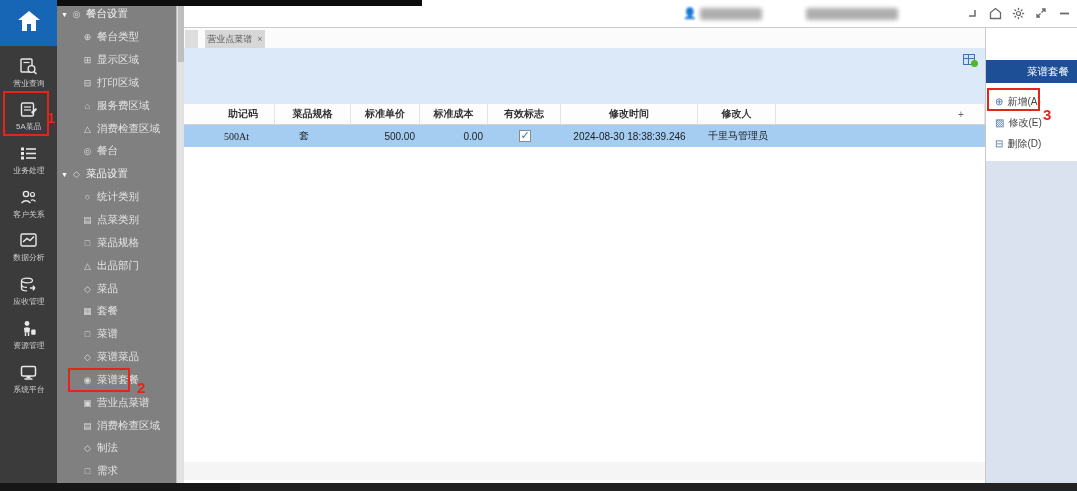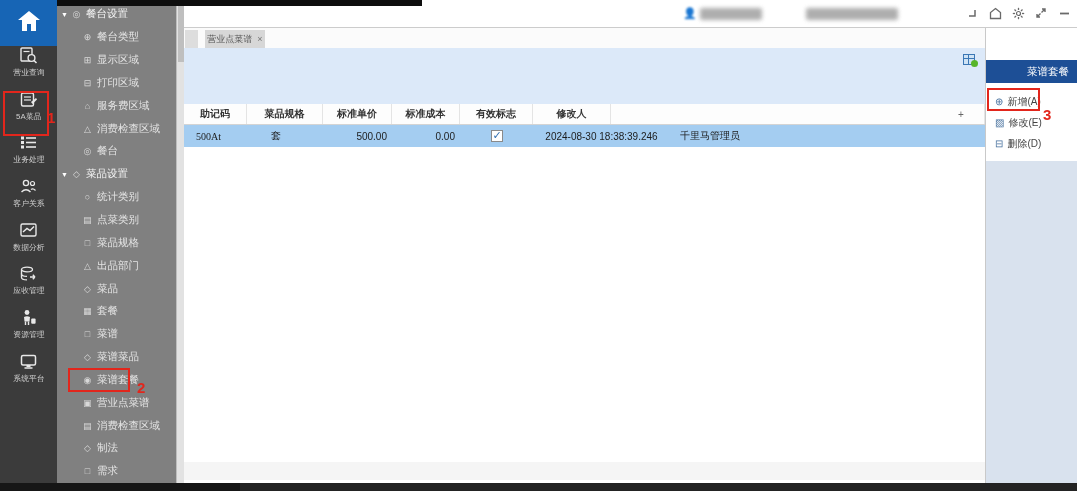--- a/index.html
+++ b/index.html
@@ -1,21 +1,21 @@
 <!DOCTYPE html>
 <html><head>
 <meta charset="utf-8">
 <style>
   * { margin:0; padding:0; box-sizing:border-box; }
   html,body { width:1077px; height:491px; overflow:hidden; font-family:"Liberation Sans", sans-serif; background:#fff; position:relative; }
 
   
   .sidebar { position:absolute; left:0; top:0; width:57px; height:483px; background:#3b3b3b; display:flex; flex-direction:column; z-index:3; }
   .sb-home { height:46px; background:#1765b5; display:flex; align-items:center; justify-content:center; }
-  .sb-item { height:43.7px; display:flex; flex-direction:column; align-items:center; justify-content:flex-start; gap:2px; cursor:pointer; }
+  .sb-item { height:43.7px; display:flex; flex-direction:column; align-items:center; justify-content:flex-end; gap:2px; cursor:pointer; }
   .sb-item .sb-label { font-size:8.5px; color:#cfcfcf; white-space:nowrap; transform:scale(.92); }
   .sb-item svg { display:block; }
 
   
   .menu { position:absolute; left:57px; top:0; width:119px; height:483px; background:#808080; z-index:2; padding-top:3px; }
   .m-row { height:22.85px; display:flex; align-items:center; color:#e3e3e3; font-size:10.5px; white-space:nowrap; cursor:pointer; }
   .m-row.group { padding-left:4px; color:#f5f5f5; }
   .m-row.sub { padding-left:24px; }
   .m-expander { font-size:7px; color:#fff; width:9px; display:inline-block; }
   .m-glyph { width:13px; font-size:9px; color:#d8d8d8; display:inline-block; text-align:center; margin-right:3px; }
@@ -47,21 +47,21 @@
   .export-btn .grid:before { content:""; position:absolute; left:0; top:3px; width:10px; height:1px; background:#3b77b5; }
   .export-btn .grid:after { content:""; position:absolute; left:4px; top:0; width:1px; height:9px; background:#3b77b5; }
   .export-btn .dot { position:absolute; right:0; bottom:0; width:7px; height:7px; background:#56b52a; border-radius:50%; }
 
   
   .table { position:absolute; left:184px; top:104px; width:801px; z-index:1; background:#fff; }
   .thead { display:flex; height:21px; border-bottom:1px solid #d4d4d4; background:#fdfdfd; }
   .th { font-size:10px; font-weight:700; color:#333; display:flex; align-items:center; justify-content:center; border-right:1px solid #e4e4e4; }
   .trow { display:flex; height:22px; background:#a4cdf1; }
   .td { font-size:10px; color:#1c1c1c; display:flex; align-items:center; }
-  .c1{width:63px;} .c2{width:76px;} .c3{width:69px;} .c4{width:68px;} .c5{width:73px;} .c6{width:137px;} .c7{width:78px;} .c8{flex:1;}
+  .c1{width:63px;margin-left:28px;} .c2{width:76px;} .c3{width:69px;} .c4{width:68px;} .c5{width:73px;} .c6{width:137px;} .c7{width:78px;} .c8{flex:1;}
   .td.c1{padding-left:12px;font-family:Liberation Serif, serif;} .td.c2{padding-left:24px;}
   .td.c3,.td.c4{justify-content:flex-end;padding-right:5px;}
   .td.c5,.td.c6{justify-content:center;}
   .td.c7{padding-left:2px;margin-left:8px;}
   .checkbox { width:12px; height:12px; background:#fff; border:1px solid #8a8a8a; position:relative; }
   .checkbox.checked:after { content:"✓"; position:absolute; left:1px; top:-2px; font-size:11px; color:#2f6fb2; }
   .corner-btn { position:absolute; right:17px; top:3px; width:14px; height:14px; font-size:10px; color:#666; display:flex; align-items:center; justify-content:center; cursor:pointer; }
   .empty-area { position:absolute; left:184px; top:147px; width:801px; height:336px; background:#fff; }
   .empty-stripe { position:absolute; left:0; top:315px; width:801px; height:18px; background:#f5f5f5; }
 
@@ -349,20 +349,21 @@
     </div>
 </div>
 
 <div class="table">
   <div class="thead">
     <div class="th c1">助记码</div>
     <div class="th c2">菜品规格</div>
     <div class="th c3">标准单价</div>
     <div class="th c4">标准成本</div>
     <div class="th c5">有效标志</div>
+    <div class="th c6">修改时间</div>
     <div class="th c7">修改人</div>
     <div class="th c8"></div>
   </div>
   <div class="corner-btn">+</div>
   <div class="trow">
     <div class="td c1">500At</div>
     <div class="td c2">套</div>
     <div class="td c3">500.00</div>
     <div class="td c4">0.00</div>
     <div class="td c5">

